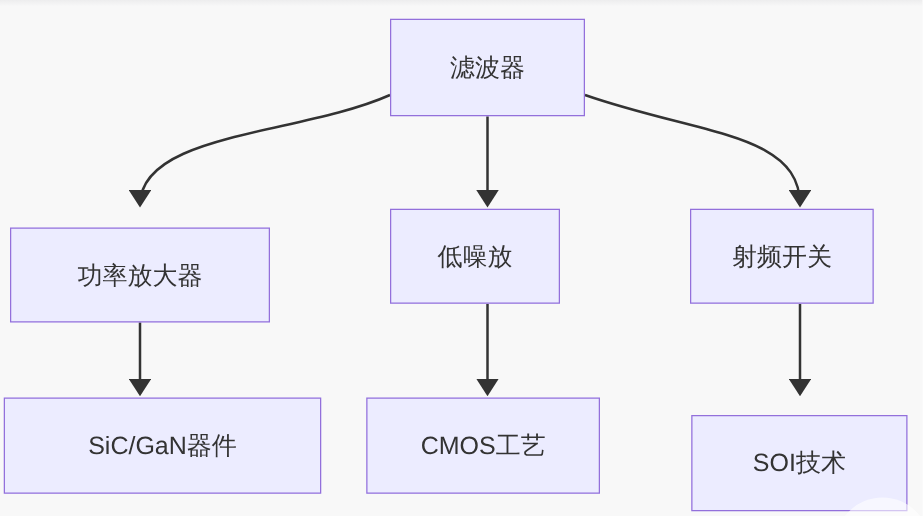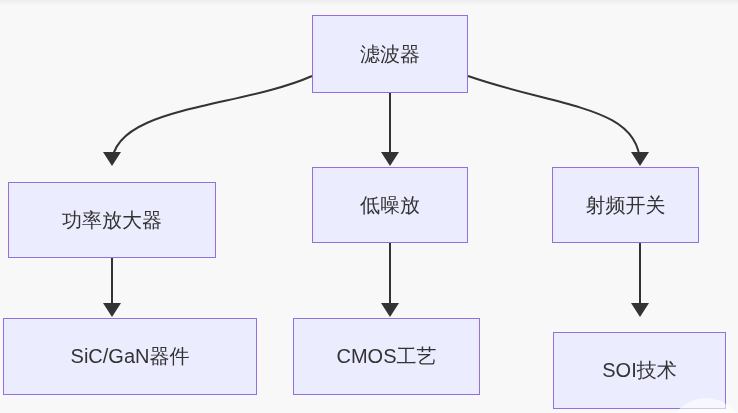--- a/index.html
+++ b/index.html
@@ -27,21 +27,21 @@
     border:1.5px solid #9370DB;
     color:#333333;
     display:flex;align-items:center;justify-content:center;
     font-size:20px;
     text-align:right;
     white-space:nowrap;
   }
   
   #node-filter          {left:312px; top:15px;  width:156px; height:78px;}
   #node-power-amplifier {left:8px;   top:182px; width:208px; height:76px;}
-  #node-lna             {left:312px; top:167px; width:156px; height:76px;}
+  #node-lna             {left:312px; top:167px; width:136px; height:76px;}
   #node-rf-switch       {left:552px; top:167px; width:147px; height:76px;}
   #node-sic-gan         {left:3px;   top:318px; width:254px; height:77px;}
   #node-cmos            {left:293px; top:318px; width:187px; height:77px;}
   #node-soi             {left:553px; top:332px; width:173px; height:77px;}
   .watermark{
     position:absolute;
     left:668px;top:398px;
     width:76px;height:76px;
     border-radius:50%;
     background:rgba(255,255,255,0.6);

